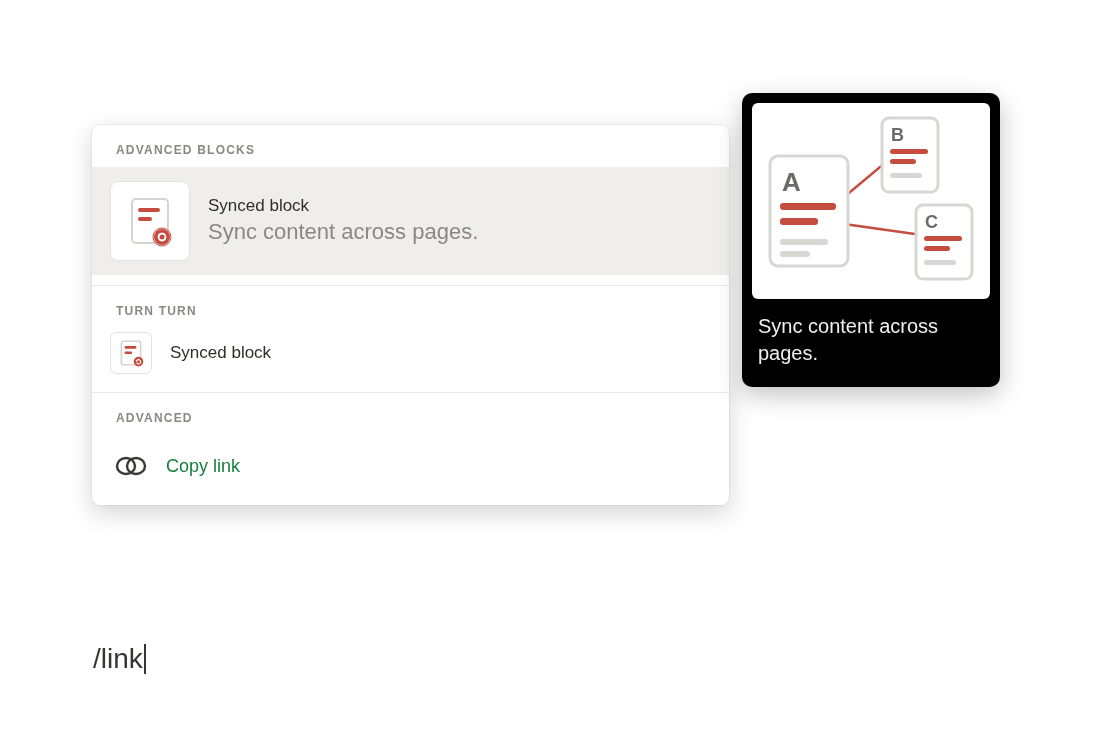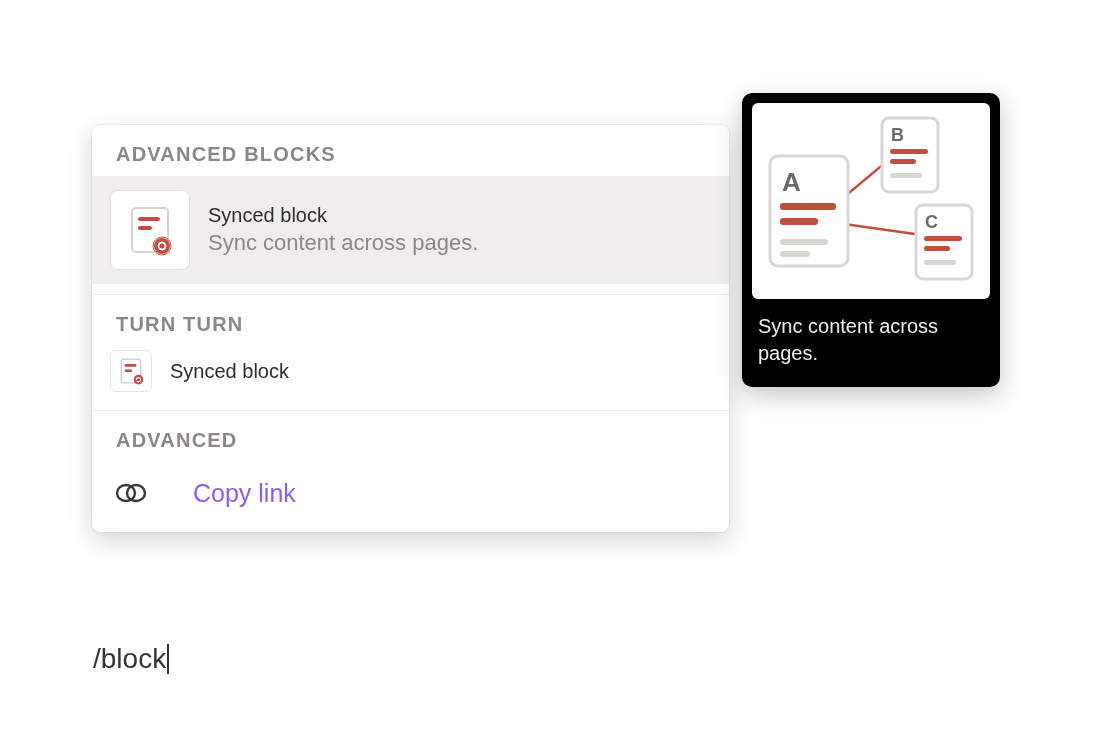--- a/index.html
+++ b/index.html
@@ -33,21 +33,21 @@
     position: absolute;
     left: 92px; top: 125px;
     width: 637px;
     background: #ffffff;
     border-radius: 8px;
     box-shadow: 0 0 0 1px rgba(15,15,15,0.05), 0 8px 24px rgba(15,15,15,0.18);
     overflow: hidden;
   }
   .section-header {
     padding: 18px 24px 10px 24px;
-    font-size: 20px;
+    font-size: 12px;
     font-weight: 600;
     letter-spacing: 1.2px;
     color: #8b8884;
   }
   .divider {
     height: 1px;
     background: #e9e8e5;
     margin: 0;
   }
 
@@ -69,44 +69,43 @@
   .row-small-icon {
     width: 42px; height: 42px;
     border: 1px solid #e3e2df;
     border-radius: 6px;
     background: #ffffff;
     display: flex; align-items: center; justify-content: center;
     margin-right: 18px;
     flex-shrink: 0;
   }
   .row-title {
-    font-size: 20px;
+    font-size: 17px;
     color: #2f2e2b;
     line-height: 1.3;
   }
   .row-sub {
     font-size: 22px;
     color: #8b8884;
     line-height: 1.4;
   }
 
   .action-row {
     display: flex;
     align-items: center;
     padding: 14px 22px 22px 22px;
   }
   .link-icon {
     width: 34px; height: 34px;
     margin-right: 18px;
     display: flex; align-items: center; justify-content: center;
   }
   .action-label {
-    font-size: 25px;
-    color: #8b5cf6;
-    margin-left: 27px;
+    font-size: 18px;
+    color: #15803d;
   }
 
   
   .preview {
     position: absolute;
     left: 742px; top: 93px;
     width: 258px;
     background: #000000;
     border-radius: 10px;
     box-shadow: 0 8px 24px rgba(15,15,15,0.25);
@@ -214,17 +213,17 @@
         <text x="173" y="125" font-family="Arial" font-size="18" font-weight="700" fill="#6b6a67">C</text>
         <rect x="172" y="133" width="38" height="5" rx="2.5" fill="#c44d3f"></rect>
         <rect x="172" y="143" width="26" height="5" rx="2.5" fill="#c44d3f"></rect>
         <rect x="172" y="157" width="32" height="5" rx="2.5" fill="#d9d7d3"></rect>
       </svg>
     </div>
     <div class="preview-caption">Sync content across pages.</div>
   </div>
 
   <div class="slash-input">
-    <span>/block</span>
+    <span>/link</span>
     <span class="caret"></span>
   </div>
 
 </div>
 
 </body></html>

